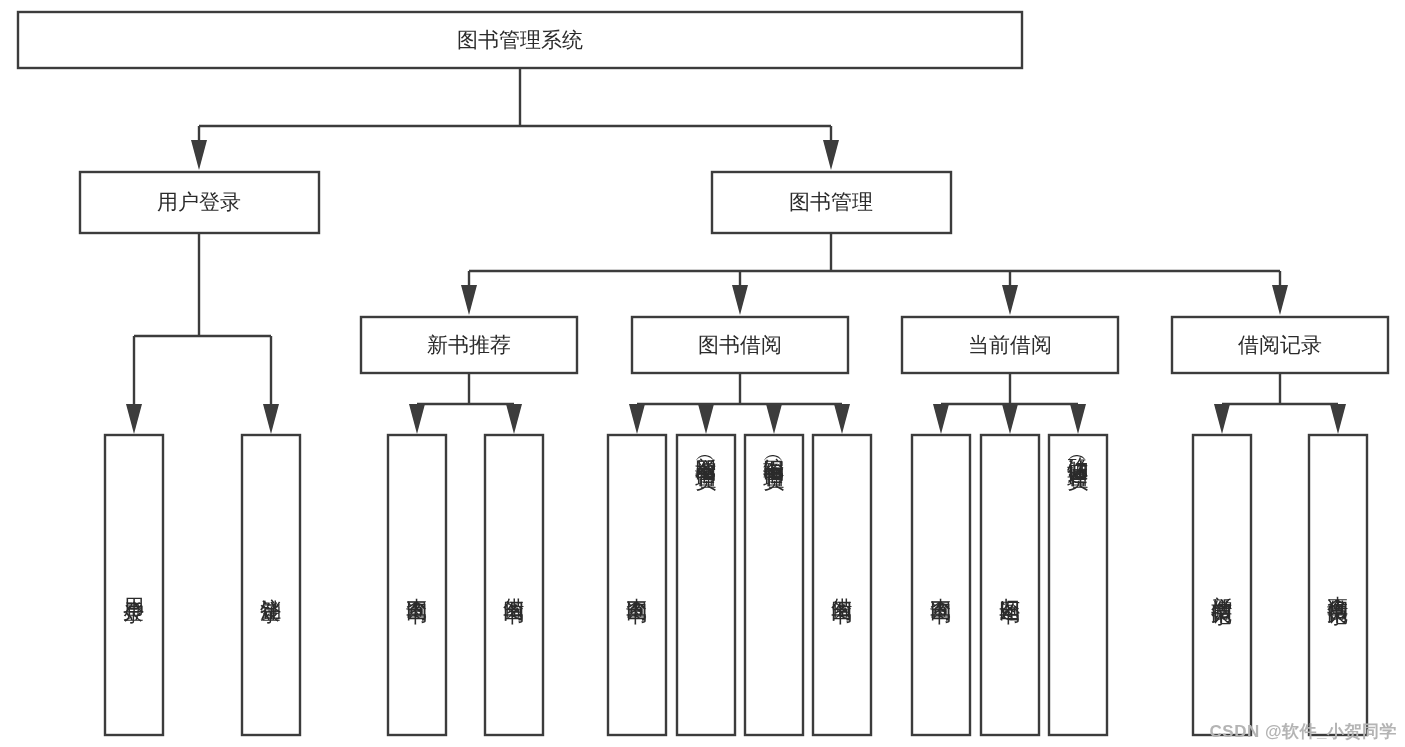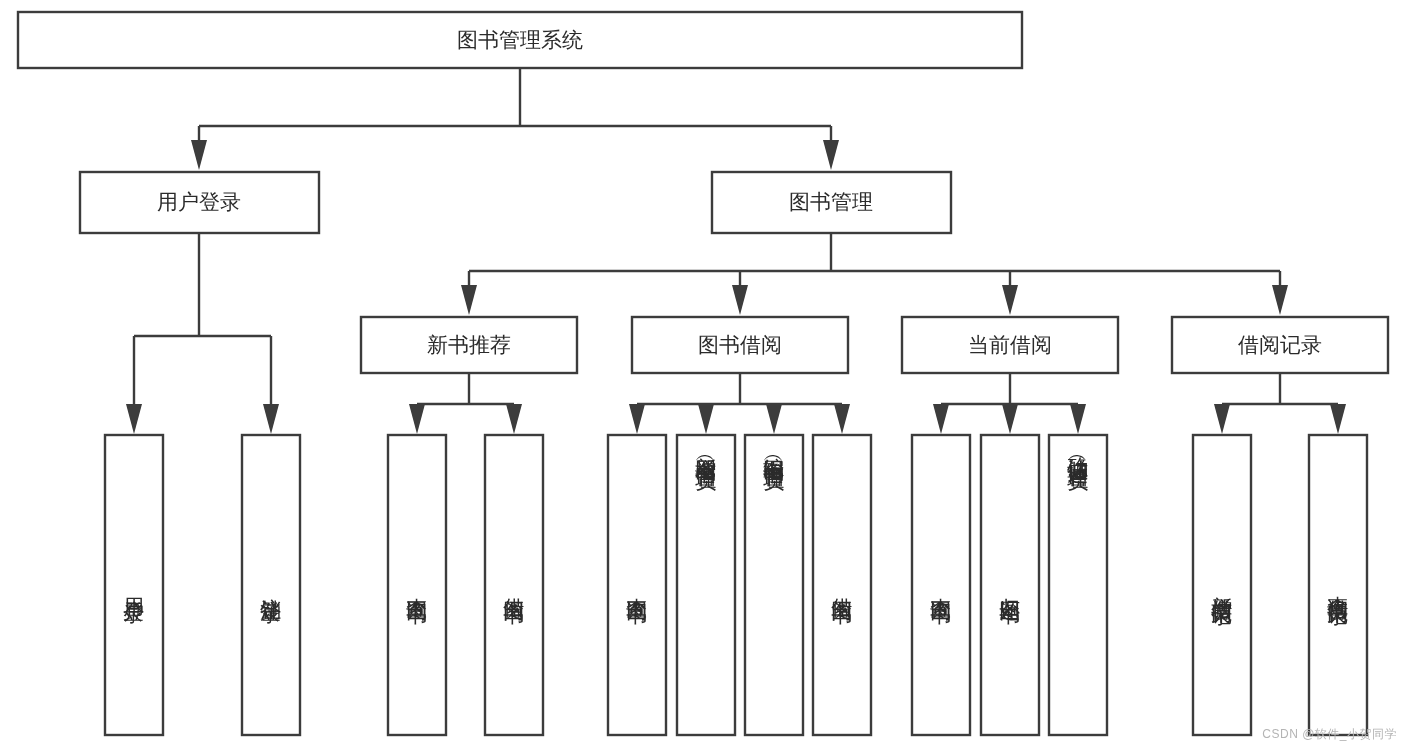--- a/index.html
+++ b/index.html
@@ -63,24 +63,25 @@
     letter-spacing: 2px;
     color: #2b2b2b;
     white-space: nowrap;
     text-align: center;
   }
   .watermark {
     position: absolute;
     right: 8px;
     bottom: 4px;
     font-family: "Liberation Sans", "DejaVu Sans", sans-serif;
-    font-size: 12px;
+    font-size: 17px;
     color: #b4b4b4;
     letter-spacing: 0.5px;
     white-space: nowrap;
+    font-weight: bold;
   }
 </style>
 </head>
 <body>
 
 <div id="diagram-root">
 
   <svg class="flow" viewBox="0 0 1405 747">
 
     <g>

